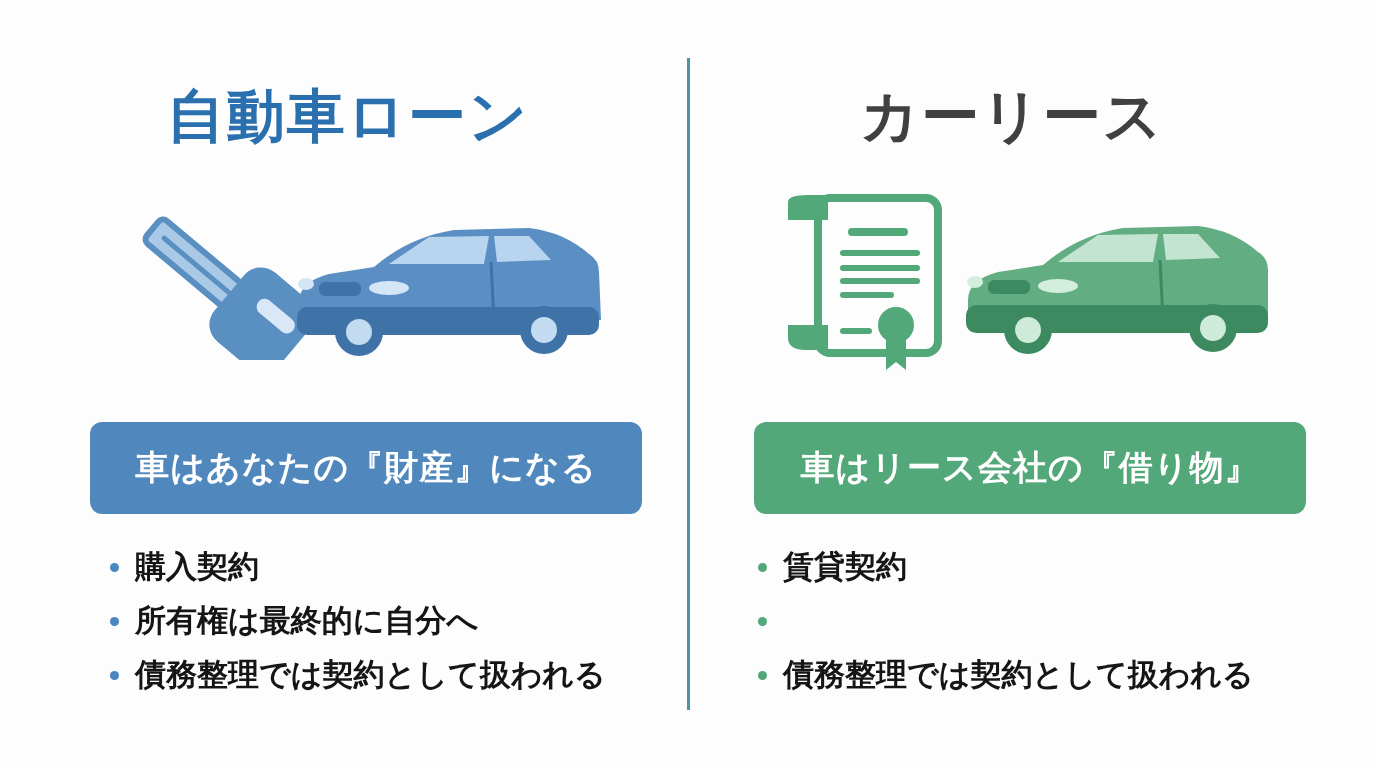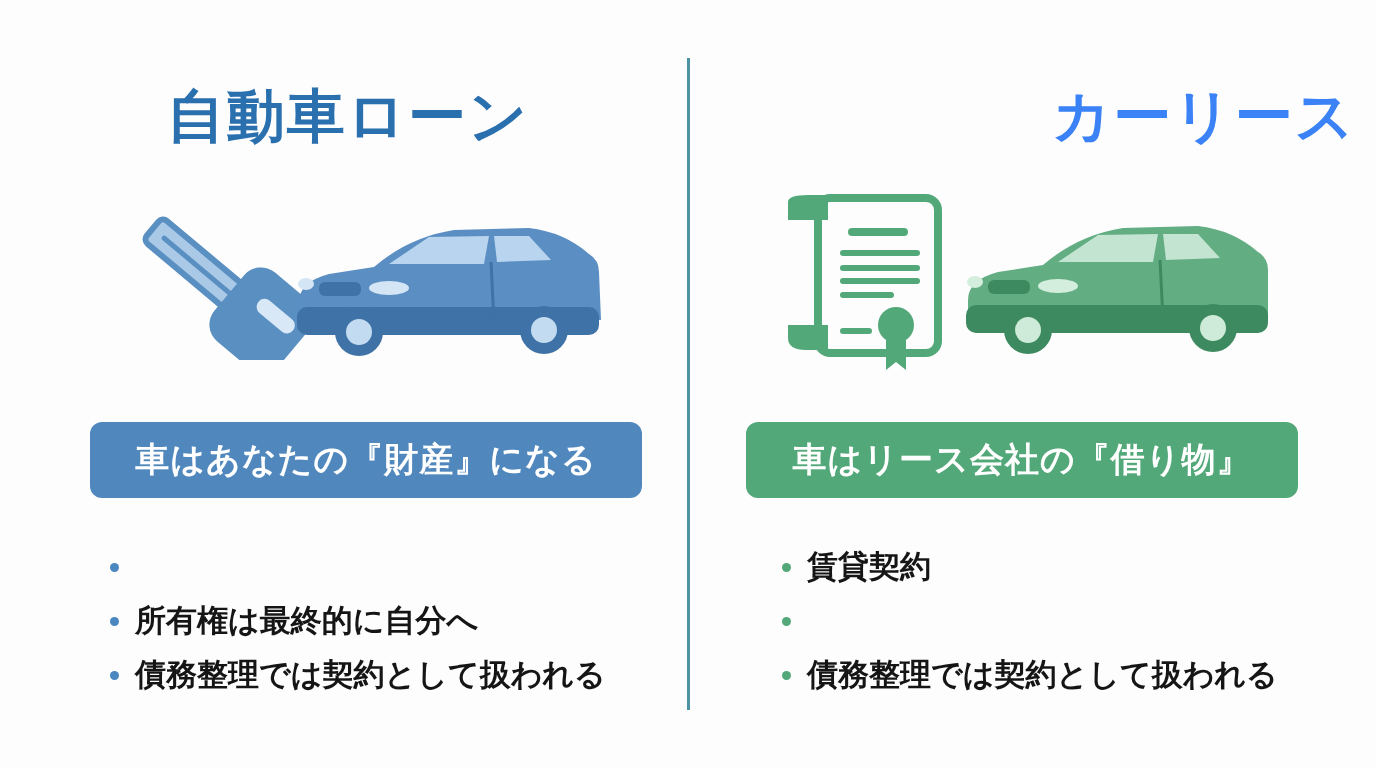--- a/index.html
+++ b/index.html
@@ -4,31 +4,31 @@
 <style>
   html, body { margin:0; padding:0; }
   body { width:1376px; height:768px; background:#fdfdfd; position:relative; overflow:hidden;
          font-family:"DejaVu Sans", "Liberation Sans", sans-serif; }
   .panel { position:absolute; top:0; width:688px; height:768px; }
   .panel.left { left:12px;text-decoration:underline; }
   .panel.right { left:688px; }
   .title { position:absolute; top:78px; left:0; width:100%; text-align:center;
            font-size:58px; font-weight:bold; letter-spacing:2px; }
   .left .title { color:#2a6fae; left:-8px; }
-  .right .title { color:#3b82f6; left:-20px;text-align:right; }
+  .right .title { color:#404040; left:-20px; }
   .divider { position:absolute; left:687px; top:58px; width:3px; height:652px; background:#4d93a3; }
   .illus { position:absolute; top:190px; }
-  .banner { position:absolute; top:422px; height:76px; border-radius:12px; color:#fff;
+  .banner { position:absolute; top:422px; height:92px; border-radius:12px; color:#fff;
             display:flex; align-items:center; justify-content:center;
             font-size:34px; font-weight:bold; letter-spacing:1px; }
   .left .banner { left:78px; width:552px; background:#5088bd; }
-  .right .banner { left:58px; width:552px; background:#52a878; }
+  .right .banner { left:66px; width:552px; background:#52a878; }
   ul.points { position:absolute; top:540px; margin:0; padding:0; list-style:none; }
   .left ul.points { left:98px; }
-  .right ul.points { left:94px;font-family:Liberation Mono, monospace; }
+  .right ul.points { left:70px;font-family:Liberation Mono, monospace; }
   ul.points li { display:flex; align-items:center; height:54px; font-size:31px; font-weight:bold; color:#151515; }
   .dot { width:9px; height:9px; border-radius:50%; margin-right:16px; }
   .left .dot { background:#4a86c0; }
   .right .dot { background:#52a878; }
 </style>
 </head>
 <body>
 
 <div class="divider"></div>
 
@@ -62,20 +62,21 @@
           <circle cx="255" cy="118" r="13" fill="#c3dbf0"></circle>
       </g>
     </svg>
   </div>
 
   <div class="banner">車はあなたの『財産』になる</div>
 
   <ul class="points">
     <li>
         <span class="dot"></span>
+        <span>購入契約</span>
       </li>
     <li>
         <span class="dot"></span>
         <span>所有権は最終的に自分へ</span>
       </li>
     <li>
         <span class="dot"></span>
         <span>債務整理では契約として扱われる</span>
       </li>
   </ul>

